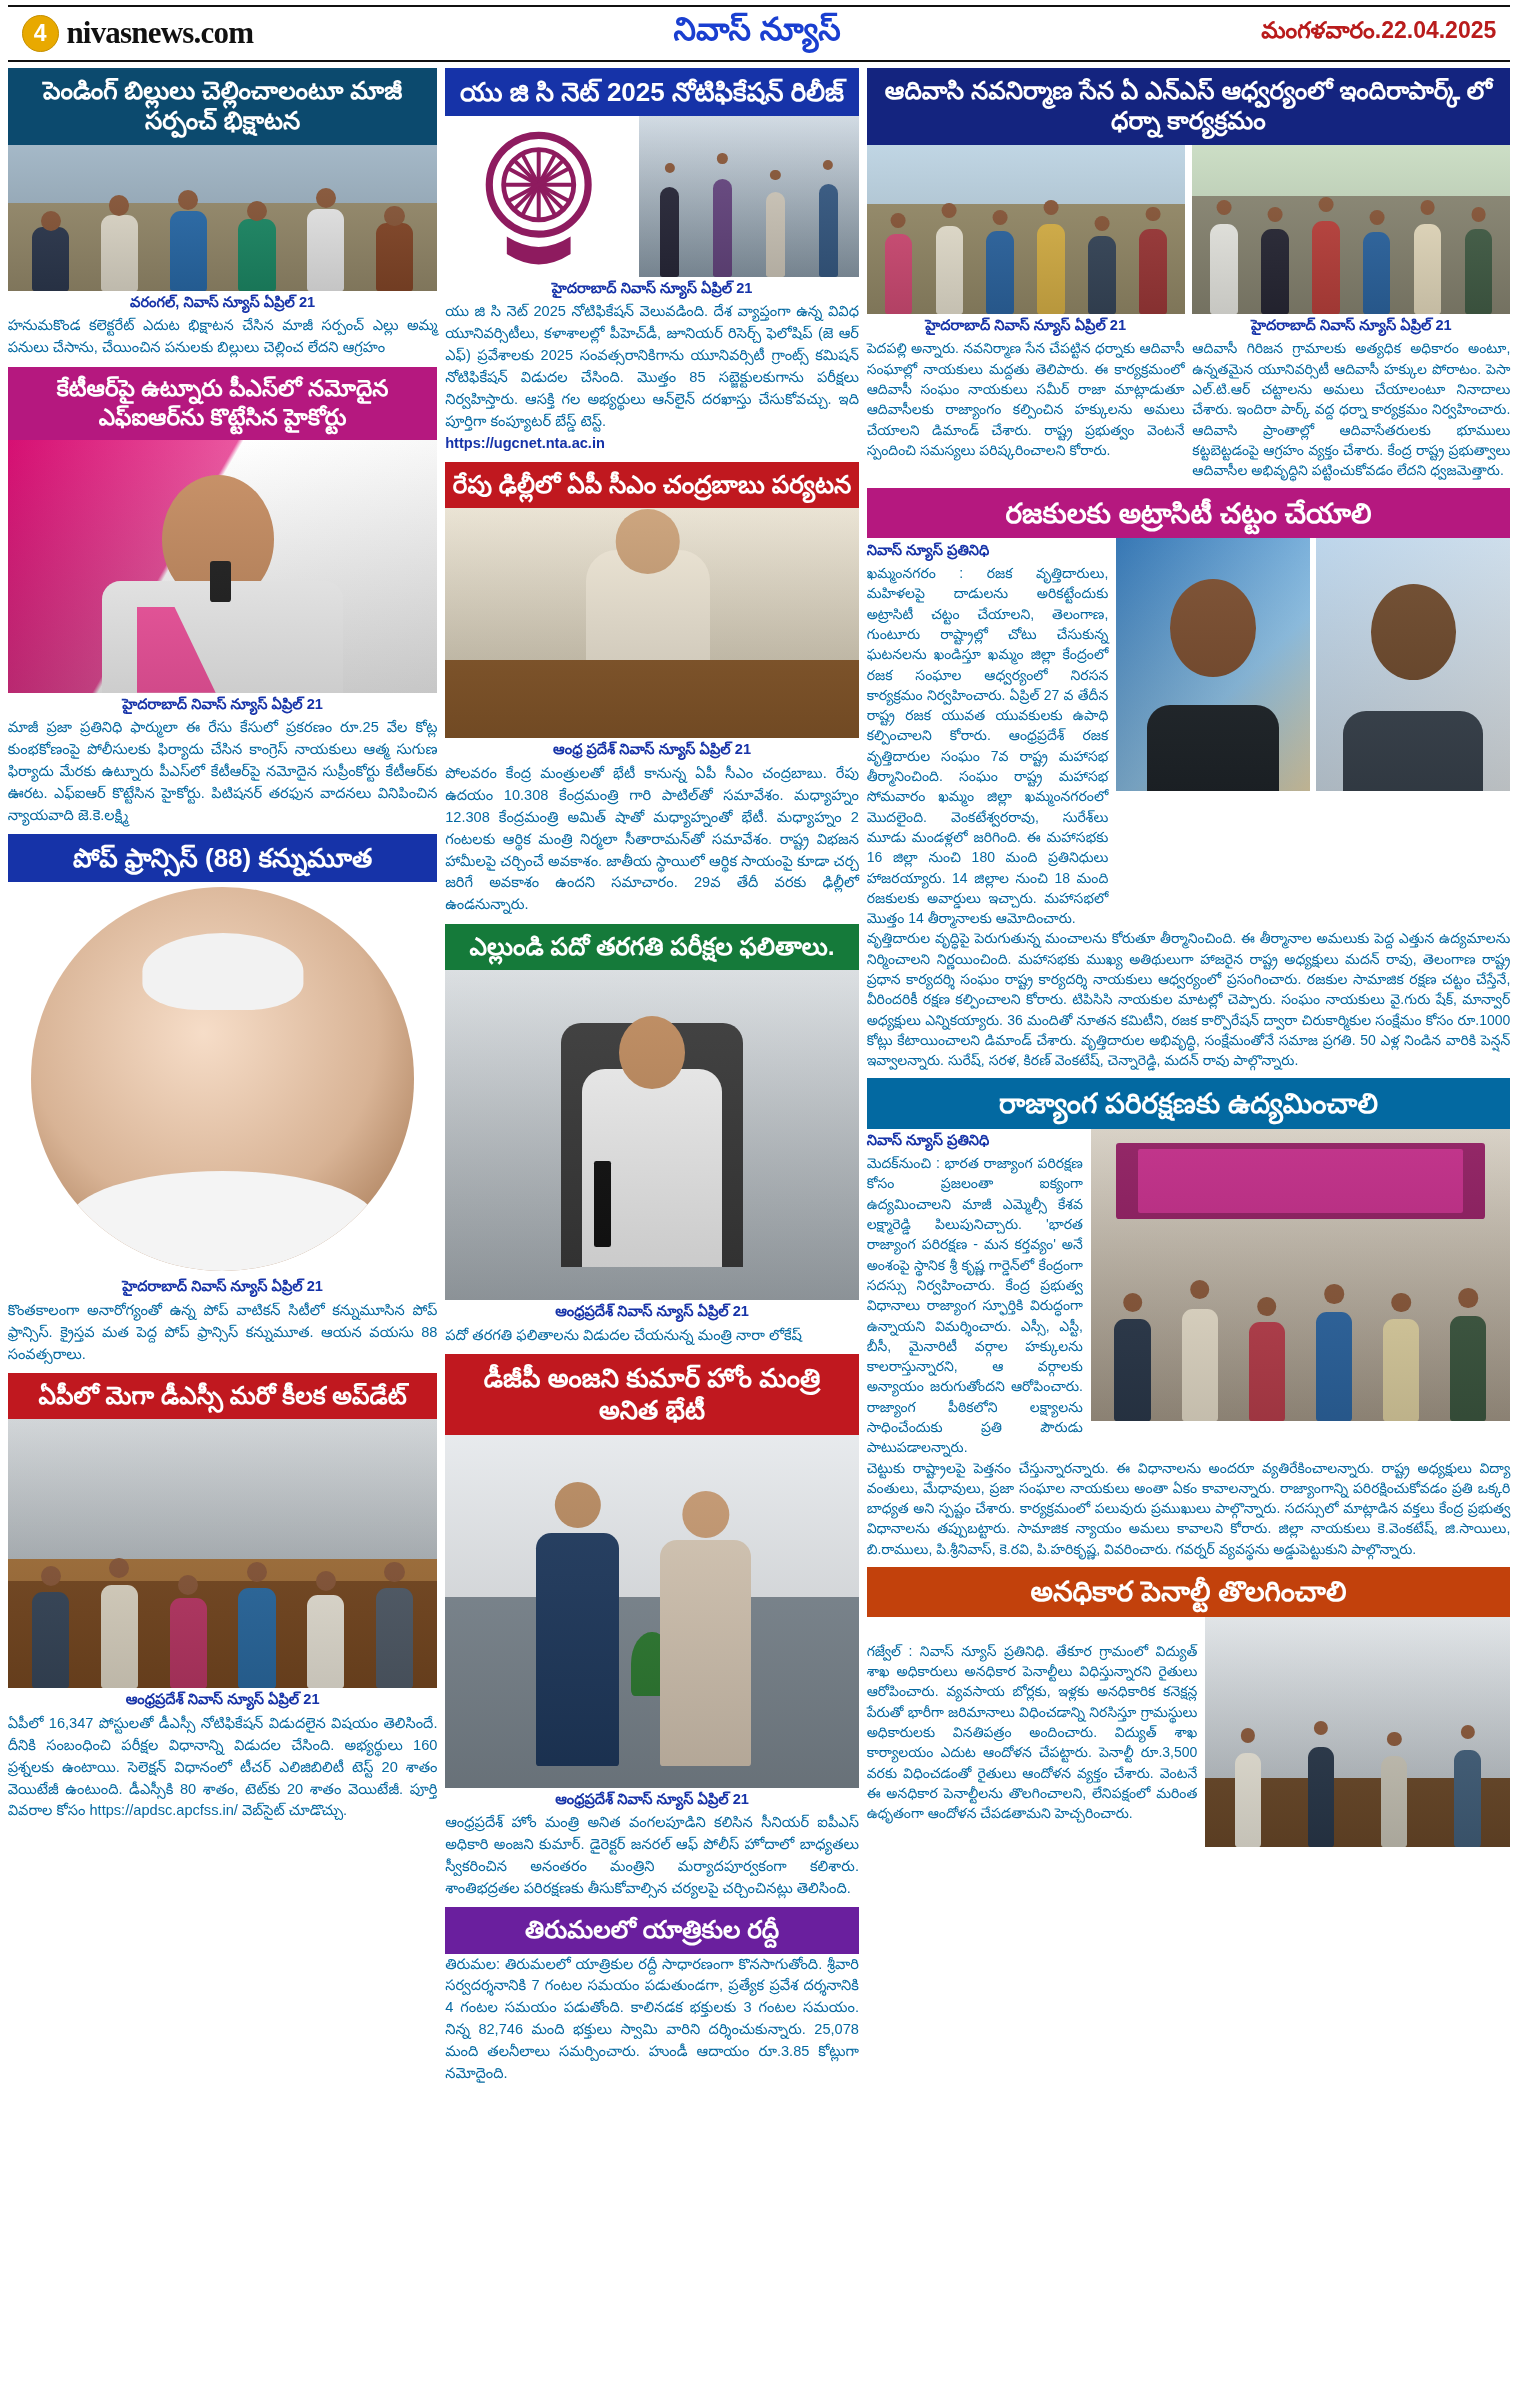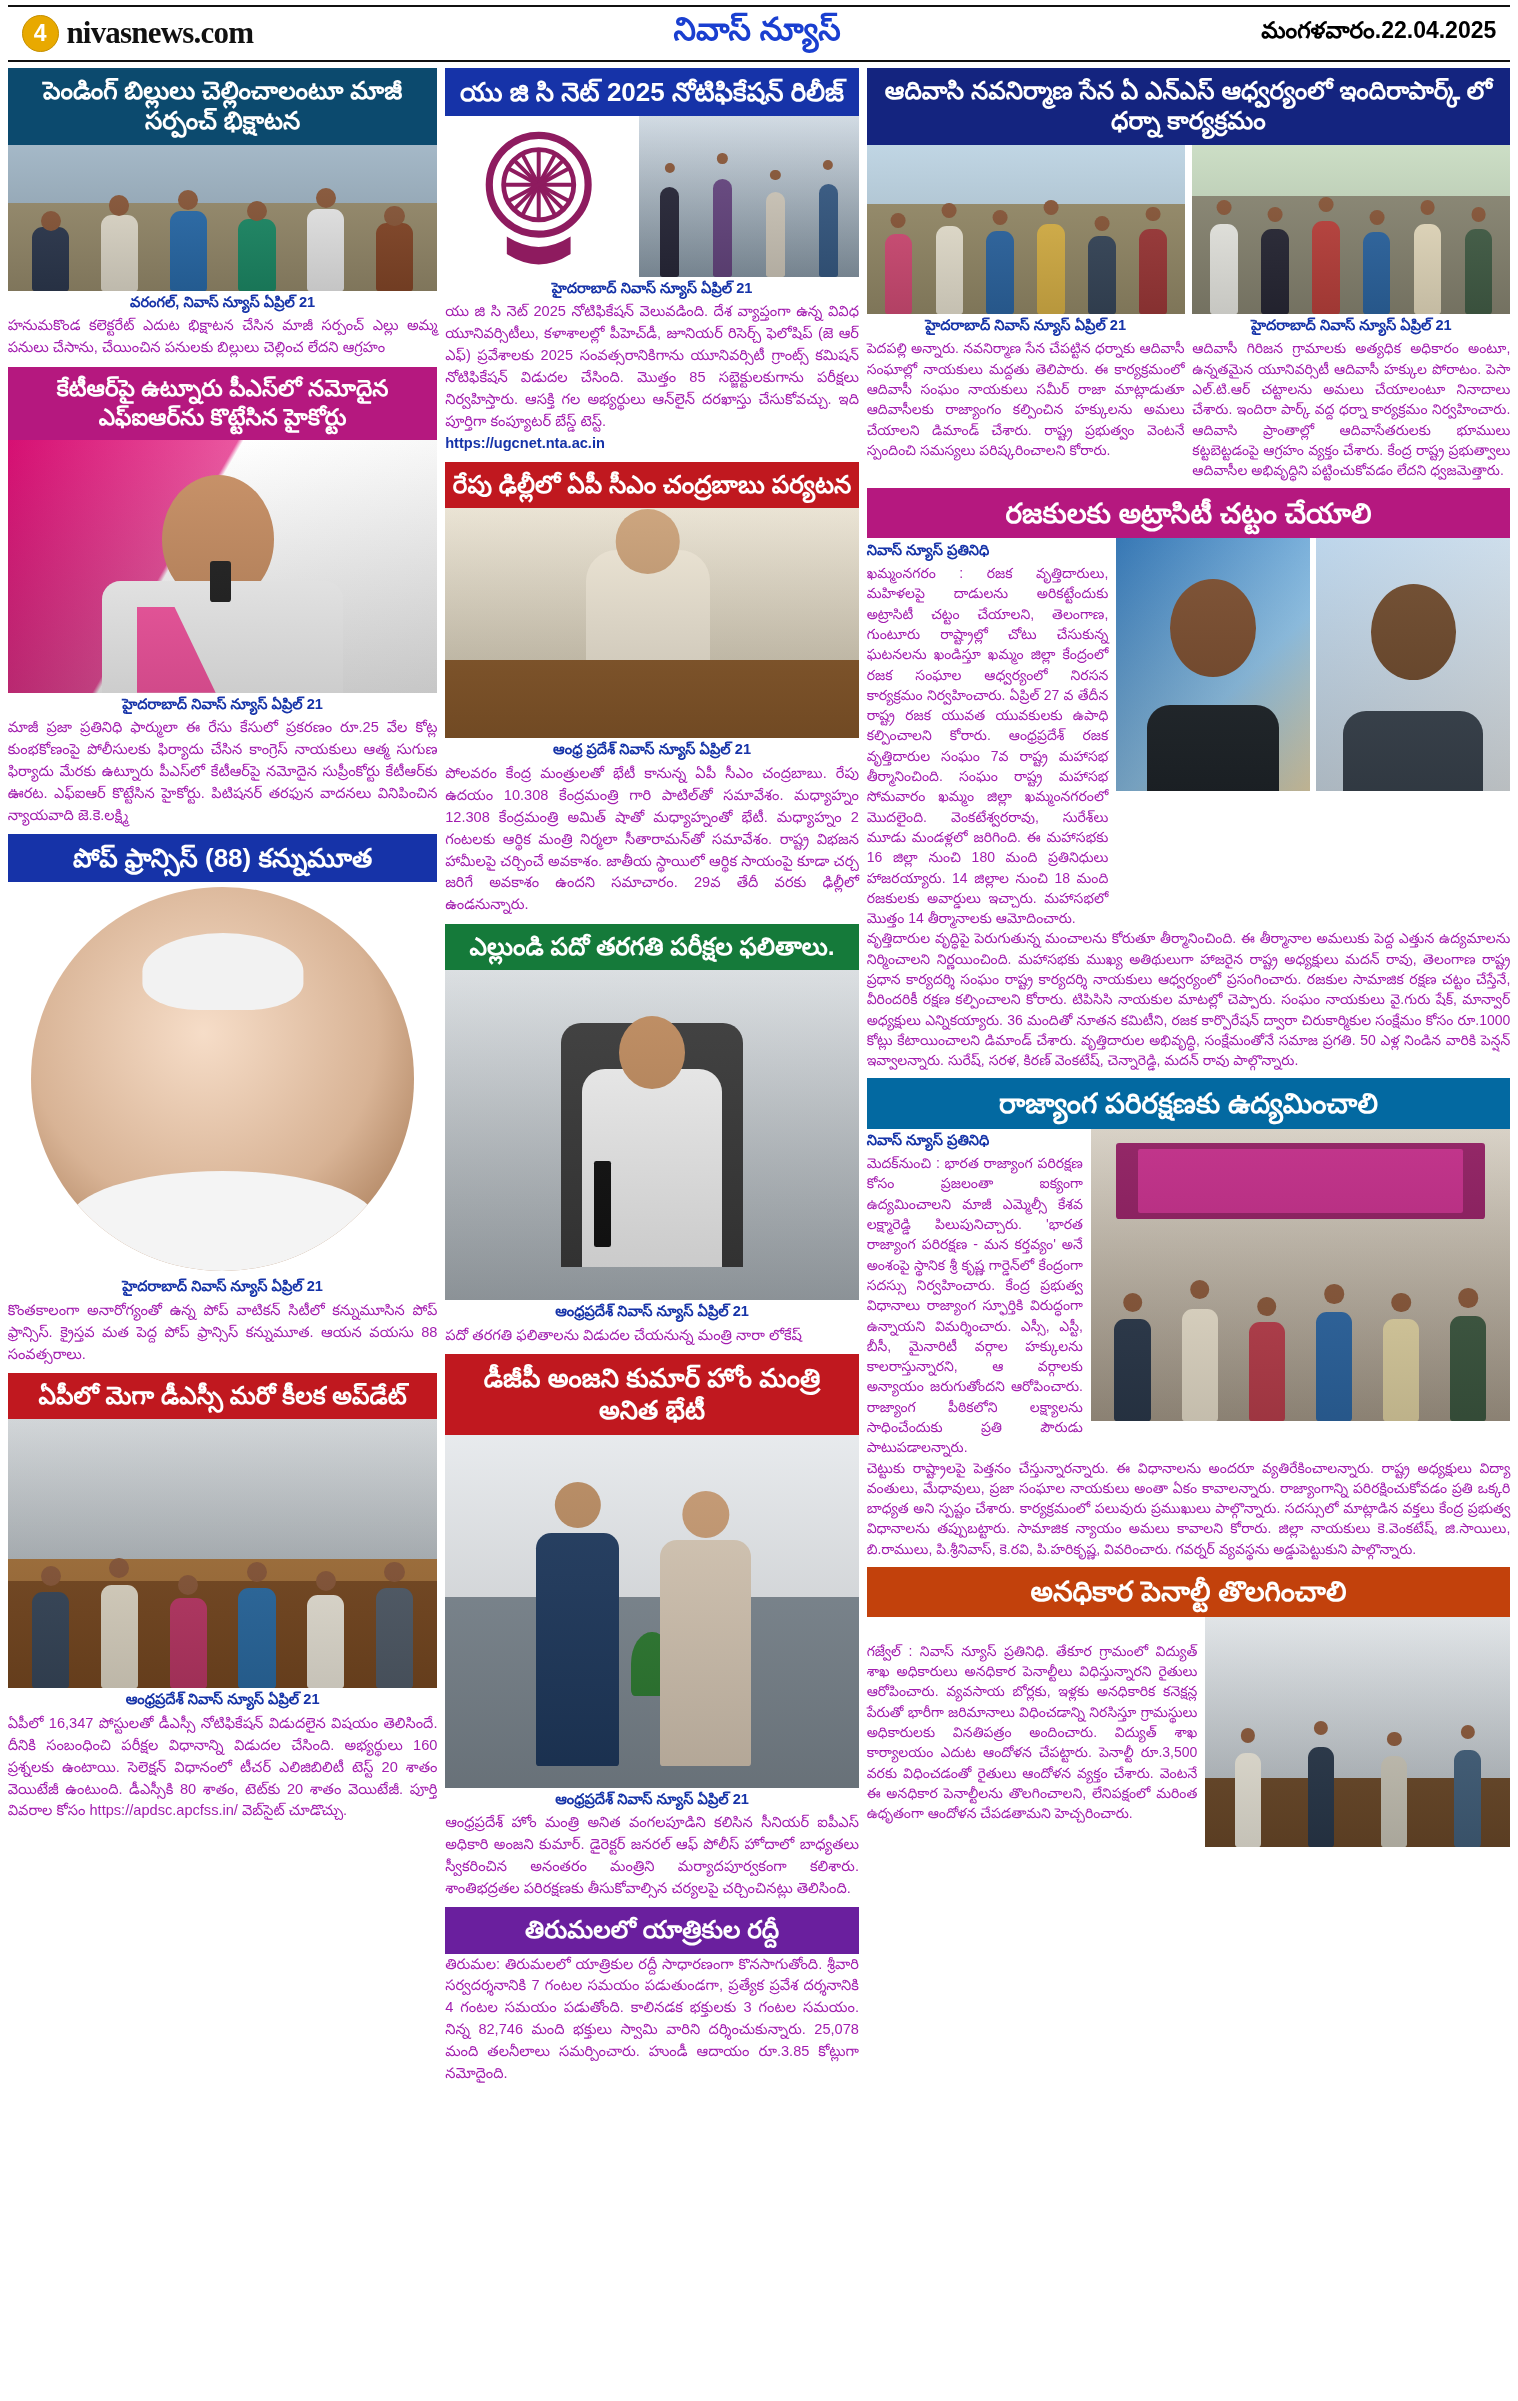--- a/index.html
+++ b/index.html
@@ -7,21 +7,21 @@
   .page{width:1518px;position:relative;background:#fff;padding:0;box-sizing:border-box;}
 
   
   .masthead{display:flex;align-items:center;justify-content:space-between;
     border-top:2.3px solid #111;border-bottom:2.3px solid #111;padding:4.6px 14px;margin:4.6px 7.7px 0 7.7px;}
   .mast-left{display:flex;align-items:center;gap:7.7px;}
   .page-badge{width:35px;height:35px;border-radius:50%;background:#e8a900;color:#fff;
     display:flex;align-items:center;justify-content:center;font-size:23px;font-weight:bold;border:1.5px solid #c58f00;}
   .mast-site{font-size:31px;font-weight:bold;font-family:"Liberation Serif",serif;letter-spacing:-0.8px;}
   .mast-center{color:#1a3fd0;font-size:32px;font-weight:bold;}
-  .mast-date{color:#000000;font-size:23px;font-weight:bold;}
+  .mast-date{color:#b91c1c;font-size:23px;font-weight:bold;}
 
   
   .cols{display:flex;gap:7.7px;padding:6.1px 7.7px 15.3px 7.7px;box-sizing:border-box;}
   .col{display:flex;flex-direction:column;gap:7.7px;}
   .col1{width:430px;}
   .col2{width:414px;}
   .col3{width:644px;}
 
   
   .hl{color:#fff;text-align:center;font-weight:bold;line-height:1.25;padding:7.7px 6.1px;box-sizing:border-box;}
@@ -42,21 +42,21 @@
   
   .photo{width:100%;position:relative;overflow:hidden;background:#b9c4cc;}
   .figs{position:absolute;left:0;right:0;bottom:0;height:70%;display:flex;align-items:flex-end;
     justify-content:space-around;padding:0 2%;box-sizing:border-box;}
   .fig{width:9%;height:62%;border-radius:10.7px 10.7px 3.1px 3.1px;position:relative;}
   .fig::before{content:"";position:absolute;top:-26%;left:50%;transform:translateX(-50%);
     width:54%;aspect-ratio:1/1;border-radius:50%;background:#8d5a3b;}
   .vignette{position:absolute;inset:0;background:linear-gradient(180deg,rgba(255,255,255,.06),rgba(0,0,0,.18));}
 
   .caption{text-align:center;color:#1633a8;font-size:14.6px;font-weight:bold;margin:3.1px 0 1.5px;}
-  .body{font-size:14.6px;line-height:1.5;text-align:justify;color:#a21caf;}
+  .body{font-size:14.6px;line-height:1.5;text-align:justify;color:#0369a1;}
   .body.small{font-size:14px;line-height:1.45;}
 
   .twocol{display:flex;gap:7.7px;}
   .twocol > *{flex:1;}
 
   
   .ugc-box{display:flex;gap:6.1px;align-items:stretch;}
   .emblem{width:46%;background:#fff;display:flex;align-items:center;justify-content:center;}
   .emblem svg{width:85%;height:auto;}
   .students{width:54%;background:linear-gradient(180deg,#cfd9e2,#8fa0ae);position:relative;}

